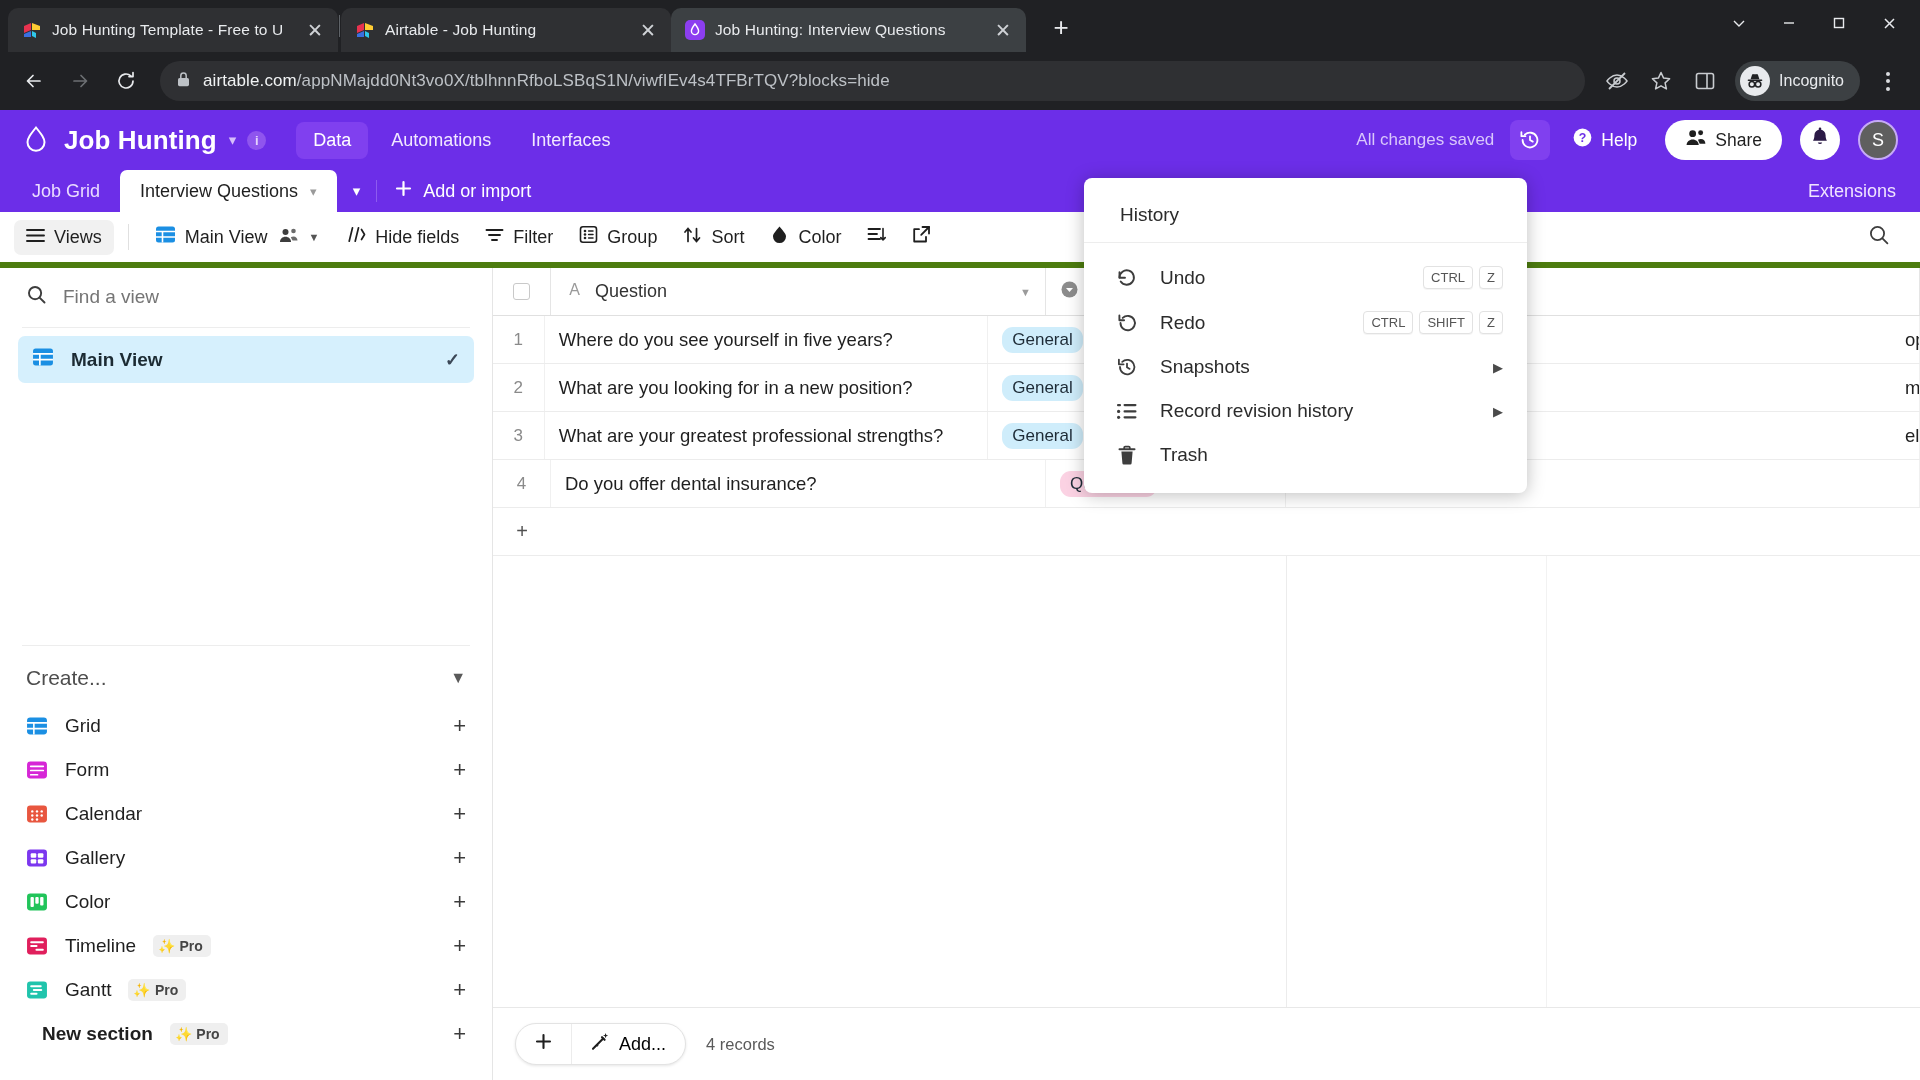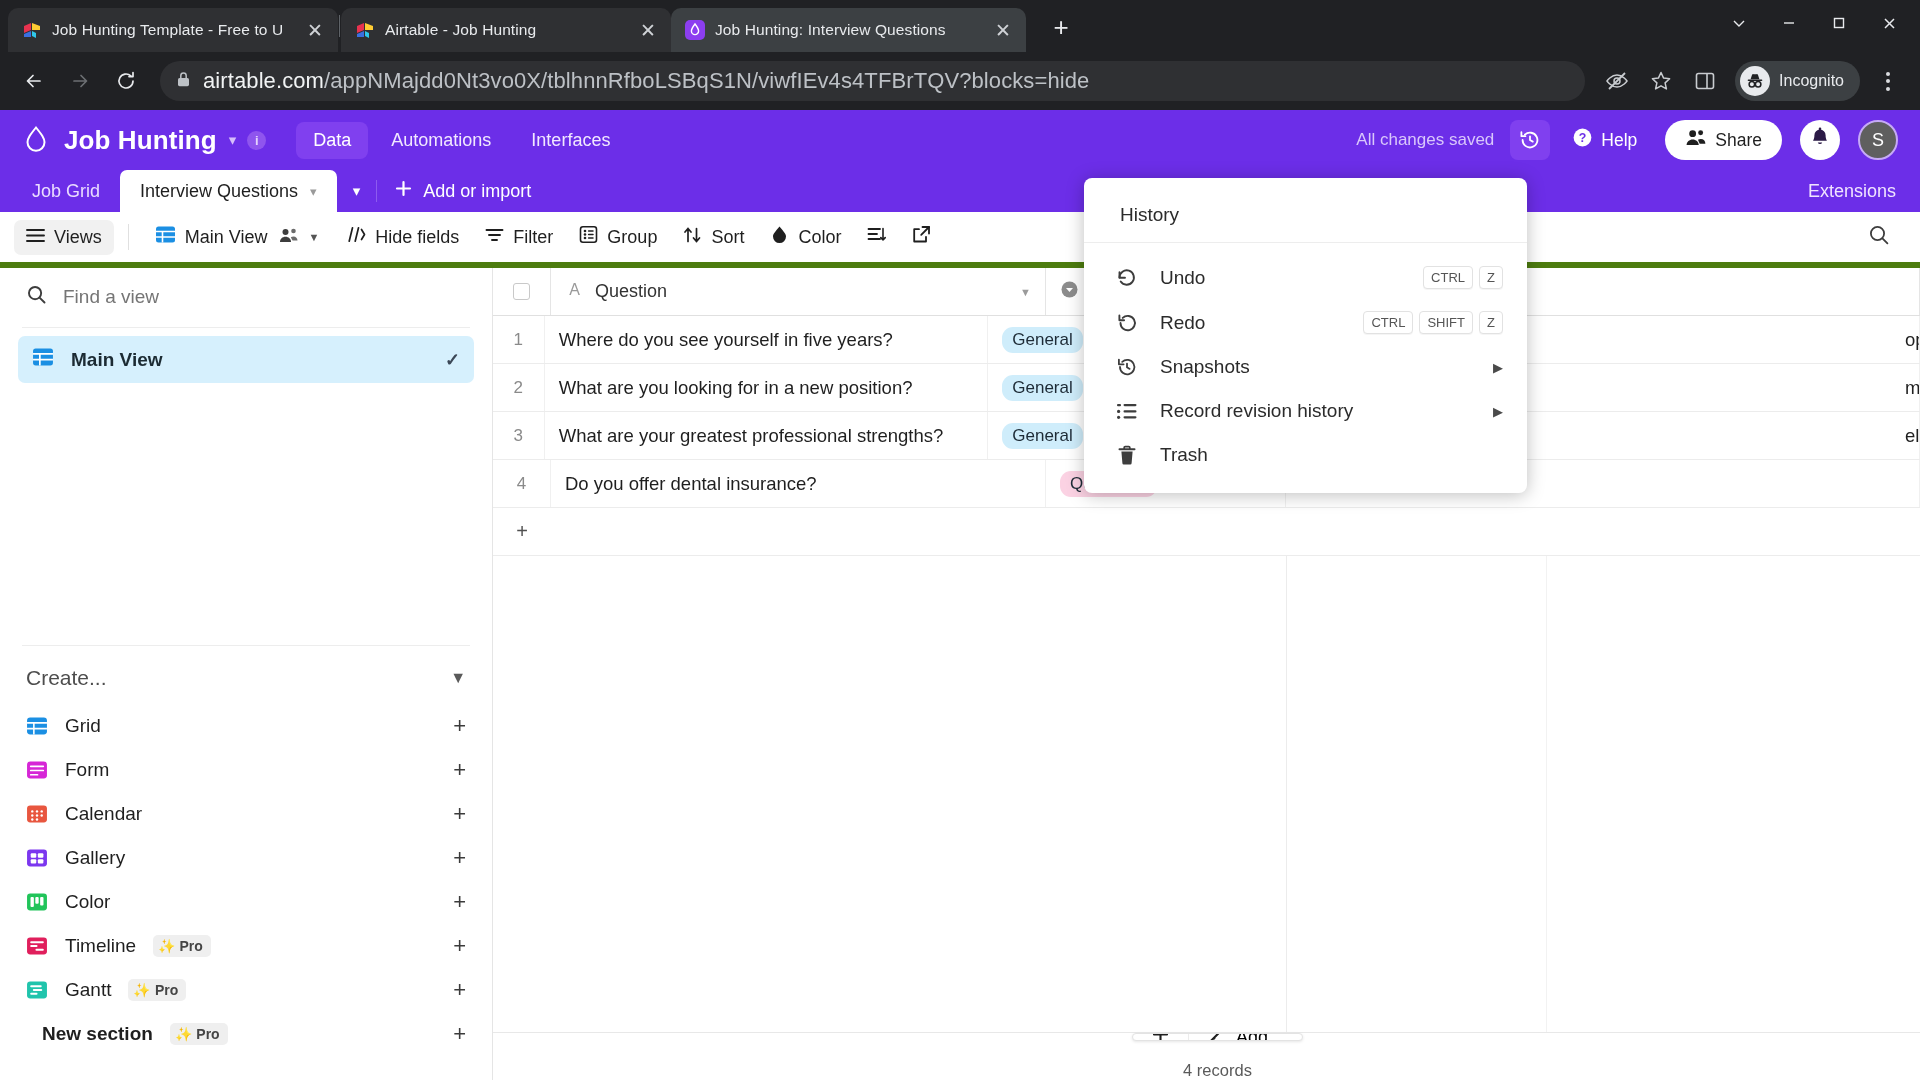--- a/index.html
+++ b/index.html
@@ -32,21 +32,21 @@
   .win-controls { position:absolute; right:8px; top:6px; display:flex; gap:4px; align-items:center; }
   .win-btn { width:46px; height:34px; display:flex; align-items:center; justify-content:center; color:#e8eaed; font-size:15px;}
 
   .omnibar { height:58px; display:flex; align-items:center; padding:0 14px; gap:6px; background:#202124;}
   .nav-btn { width:40px; height:40px; border-radius:50%; display:flex; align-items:center; justify-content:center; color:#e8eaed; }
   .nav-btn.disabled { color:#6c6f73; }
   .urlbox {
     flex:1; height:40px; background:#2f3033; border-radius:20px; display:flex;
     align-items:center; padding:0 16px; gap:12px; margin-left:8px; margin-right:6px;
   }
-  .url-text { font-size:22px; color:#bdc1c6; white-space:nowrap; overflow:hidden; letter-spacing:0.1px;}
+  .url-text { font-size:17px; color:#bdc1c6; white-space:nowrap; overflow:hidden; letter-spacing:0.1px;}
   .url-text b { color:#f1f3f4; font-weight:400; }
   .omni-icons { display:flex; align-items:center; gap:4px; }
   .omni-icon { width:40px; height:40px; display:flex; align-items:center; justify-content:center; color:#c9ccd0; }
   .incognito-pill {
     height:40px; border-radius:20px; background:#3c4043; display:flex; align-items:center;
     gap:9px; padding:0 16px 0 5px; margin-left:6px;
   }
   .incog-circle { width:30px; height:30px; border-radius:50%; background:#e8eaed; display:flex; align-items:center; justify-content:center;}
   .incog-label { color:#e8eaed; font-size:16px; }
   .kebab { width:36px; display:flex; flex-direction:column; align-items:center; gap:3.5px; margin-left:6px;}
@@ -133,21 +133,21 @@
   .pill { border-radius:11px; padding:3px 10px; font-size:17px; color:#1d2b36; }
   .pill.blue { background:#cfedfb; }
   .pill.pink { background:#fbd2e3; }
   .addrow { height:48px; display:flex; align-items:center; border-bottom:1px solid #ececec; }
   .addrow .plus { width:58px; text-align:center; font-size:20px; color:#505050;}
   .grid-body-bg { flex:1; background:#fff; position:relative;}
   .grid-right-edge { position:absolute; left:793px; top:0; bottom:0; width:1px; background:#ececec; }
   .grid-col-edge { position:absolute; left:1053px; top:0; bottom:0; width:1px; background:#f2f2f2; }
 
   
-  .gridfooter { height:48px; border-top:1px solid #e8e8e8; display:flex; align-items:center; padding-left:22px; gap:20px; background:#fff; position:relative;flex-direction:column;}
+  .gridfooter { height:73px; border-top:1px solid #e8e8e8; display:flex; align-items:center; padding-left:22px; gap:20px; background:#fff; position:relative;}
   .addrec {
     display:flex; align-items:center; background:#fff; border:1px solid #e3e3e3; border-radius:22px;
     box-shadow:0 1px 3px rgba(0,0,0,0.10); height:42px; overflow:hidden;
   }
   .addrec .seg { display:flex; align-items:center; gap:9px; padding:0 19px; font-size:18px; height:100%;}
   .addrec .vdiv { width:1px; height:100%; background:#ececec; }
   .reccount { font-size:16.5px; color:#5a5a5a; }
 
   
   .history-pop {

